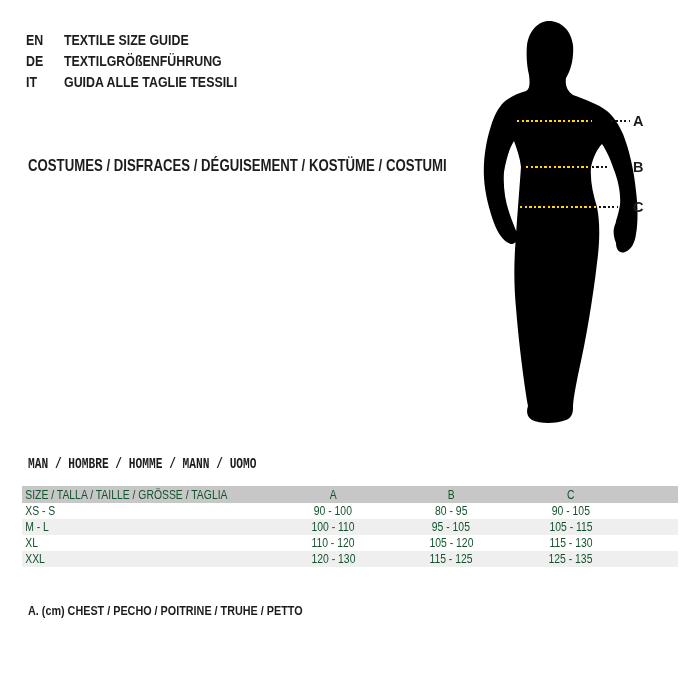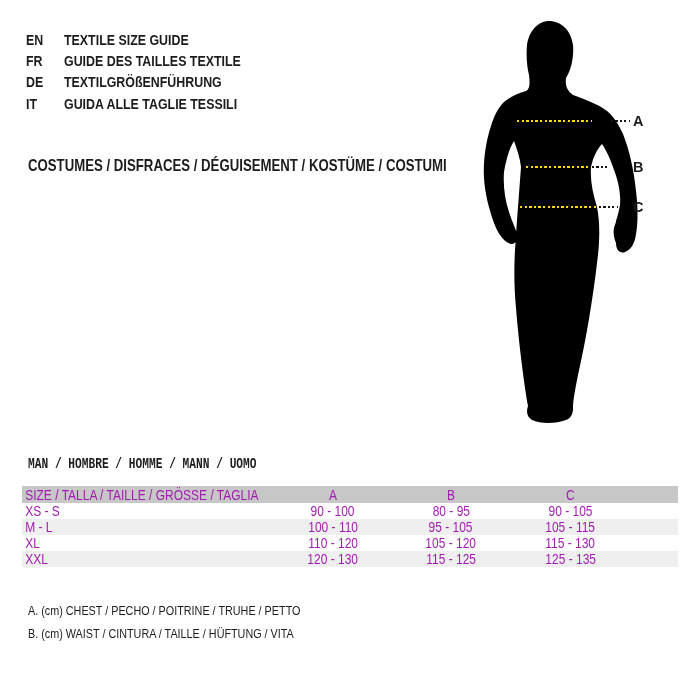--- a/index.html
+++ b/index.html
@@ -23,45 +23,41 @@
   .dots{position:absolute;height:2px;}
   .dots-yellow{background:repeating-linear-gradient(90deg,#ffd900 0 2.4px,rgba(0,0,0,0) 2.4px 4.6px);}
   .dots-black{background:repeating-linear-gradient(90deg,#141414 0 2.2px,rgba(0,0,0,0) 2.2px 4.4px);}
   .marker-label{position:absolute;font-size:14.5px;font-weight:700;color:#1c1c1c;}
 
   
   .section-heading{position:absolute;left:28px;top:456px;font-size:14px;font-weight:700;font-family:Liberation Mono, monospace;}
 
   
   .size-table-wrap{position:absolute;left:22px;top:486px;width:656px;}
-  table.size-table{border-collapse:collapse;table-layout:fixed;width:656px;font-size:15px;color:#a21caf;}
+  table.size-table{border-collapse:collapse;table-layout:fixed;width:656px;font-size:13px;color:#14532d;}
   table.size-table th,table.size-table td{padding:0;font-weight:normal;overflow:hidden;}
   table.size-table thead th{background:#c7c7c7;height:17px;line-height:17px;}
   table.size-table tbody td{height:16px;line-height:16px;}
   table.size-table tbody tr:nth-child(even){background:#efefef;}
   .col-size{text-align:left;}
   .col-size .cond{padding-left:4px;}
   .col-val{text-align:center;}
 
   
-  .legend-row{position:absolute;left:28px;font-size:13.5px;font-weight:400;}
+  .legend-row{position:absolute;left:28px;font-size:13.5px;font-weight:700;}
 </style>
 </head>
 <body>
 
 <div class="canvas">
 
   <div class="lang-list">
     <div class="lang-row">
       <span class="lang-code"><span class="cond">EN</span></span>
       <span class="cond">TEXTILE SIZE GUIDE</span>
-    </div>
-    <div class="lang-row">
-      <span class="lang-code"><span class="cond">FR</span></span>
-      <span class="cond">GUIDE DES TAILLES TEXTILE</span>
     </div>
     <div class="lang-row">
       <span class="lang-code"><span class="cond">DE</span></span>
       <span class="cond">TEXTILGRÖßENFÜHRUNG</span>
     </div>
     <div class="lang-row">
       <span class="lang-code"><span class="cond">IT</span></span>
       <span class="cond">GUIDA ALLE TAGLIE TESSILI</span>
     </div>
   </div>
@@ -178,17 +174,14 @@
           <td class="col-val"><span class="cond-c">125 - 135</span></td>
           <td></td>
         </tr>
       </tbody>
     </table>
   </div>
 
   <div class="legend-row" style="top:603px;">
     <span class="cond">A. (cm) CHEST / PECHO / POITRINE / TRUHE / PETTO</span>
   </div>
-  <div class="legend-row" style="top:626px;">
-    <span class="cond">B. (cm) WAIST / CINTURA / TAILLE / HÜFTUNG / VITA</span>
-  </div>
 
 </div>
 
 </body></html>

